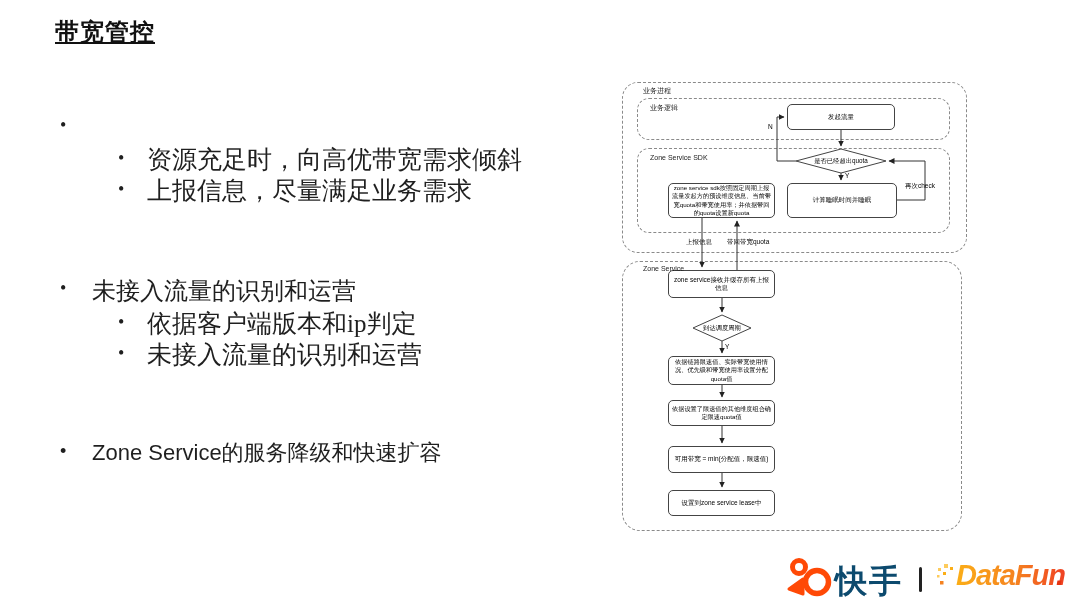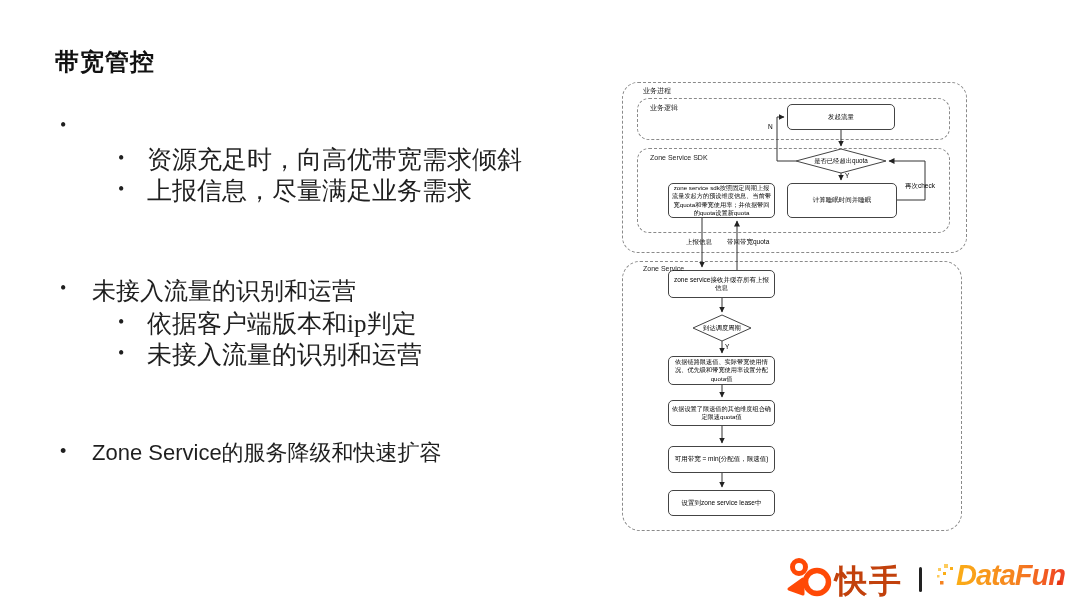--- a/index.html
+++ b/index.html
@@ -1,21 +1,21 @@
 <!DOCTYPE html>
 <html><head>
 <meta charset="utf-8">
 <style>
   html,body{margin:0;padding:0;background:#ffffff;}
   .slide{position:relative;width:1080px;height:608px;background:#fff;overflow:hidden;
          font-family:"Liberation Sans",sans-serif;color:#1a1a1a;}
 
   
-  .title{position:absolute;left:55px;top:46px;font-size:24px;font-weight:700;color:#111;
-         font-family:"Liberation Sans",sans-serif;letter-spacing:1px;}
+  .title{position:absolute;left:55px;top:16px;font-size:24px;font-weight:700;color:#111;
+         font-family:"Liberation Sans",sans-serif;letter-spacing:1px;text-decoration:underline;}
   .brow{position:absolute;display:flex;align-items:flex-start;white-space:nowrap;color:#1f1f1f;}
   .serif{font-family:"Liberation Serif",serif;}
   .sans{font-family:"Liberation Sans",sans-serif;}
   .lvl1{font-size:22px;}
   .lvl2{font-size:25px;}
   .bullet{display:inline-block;}
   .lvl1 .bullet{width:32px;font-size:18px;line-height:1.5;}
   .lvl2 .bullet{width:29px;font-size:18px;line-height:1.7;}
 
   
@@ -25,21 +25,21 @@
   .chart svg.wires{position:absolute;left:0;top:0;z-index:2;}
   .fbox{position:absolute;box-sizing:border-box;background:#fff;border:1px solid #444;border-radius:5px;
         display:flex;align-items:center;justify-content:center;text-align:center;
         font-size:6.5px;line-height:1.3;padding:1px 3px;color:#000;z-index:3;}
   .dlabel{position:absolute;display:flex;align-items:center;justify-content:center;text-align:center;
           font-size:6.3px;color:#000;z-index:3;}
   .elabel{position:absolute;font-size:6.5px;color:#000;z-index:4;white-space:nowrap;}
 
   
   .ks-icon{position:absolute;left:786px;top:558px;z-index:2;}
-  .ks-text{position:absolute;left:835px;top:560px;font-size:32px;font-weight:600;color:#c2410c;
+  .ks-text{position:absolute;left:835px;top:560px;font-size:32px;font-weight:600;color:#0c4a6e;
            font-family:Liberation Mono, monospace;letter-spacing:2px;}
   .sep{position:absolute;left:919px;top:567px;width:3px;height:25px;background:#222;border-radius:2px;}
   .df-squares{position:absolute;left:937px;top:564px;}
   .df-text{position:absolute;left:956px;top:559px;font-size:29px;font-weight:700;font-style:italic;
            font-family:"Liberation Sans",sans-serif;letter-spacing:-1px;
            background:linear-gradient(90deg,#FBAE17 0%,#F58220 55%,#EF4123 100%);
            -webkit-background-clip:text;background-clip:text;color:transparent;}
   .df-dot{position:absolute;left:1056px;top:559px;font-size:29px;font-weight:700;font-style:italic;color:#E63312;}
 </style>
 </head>

